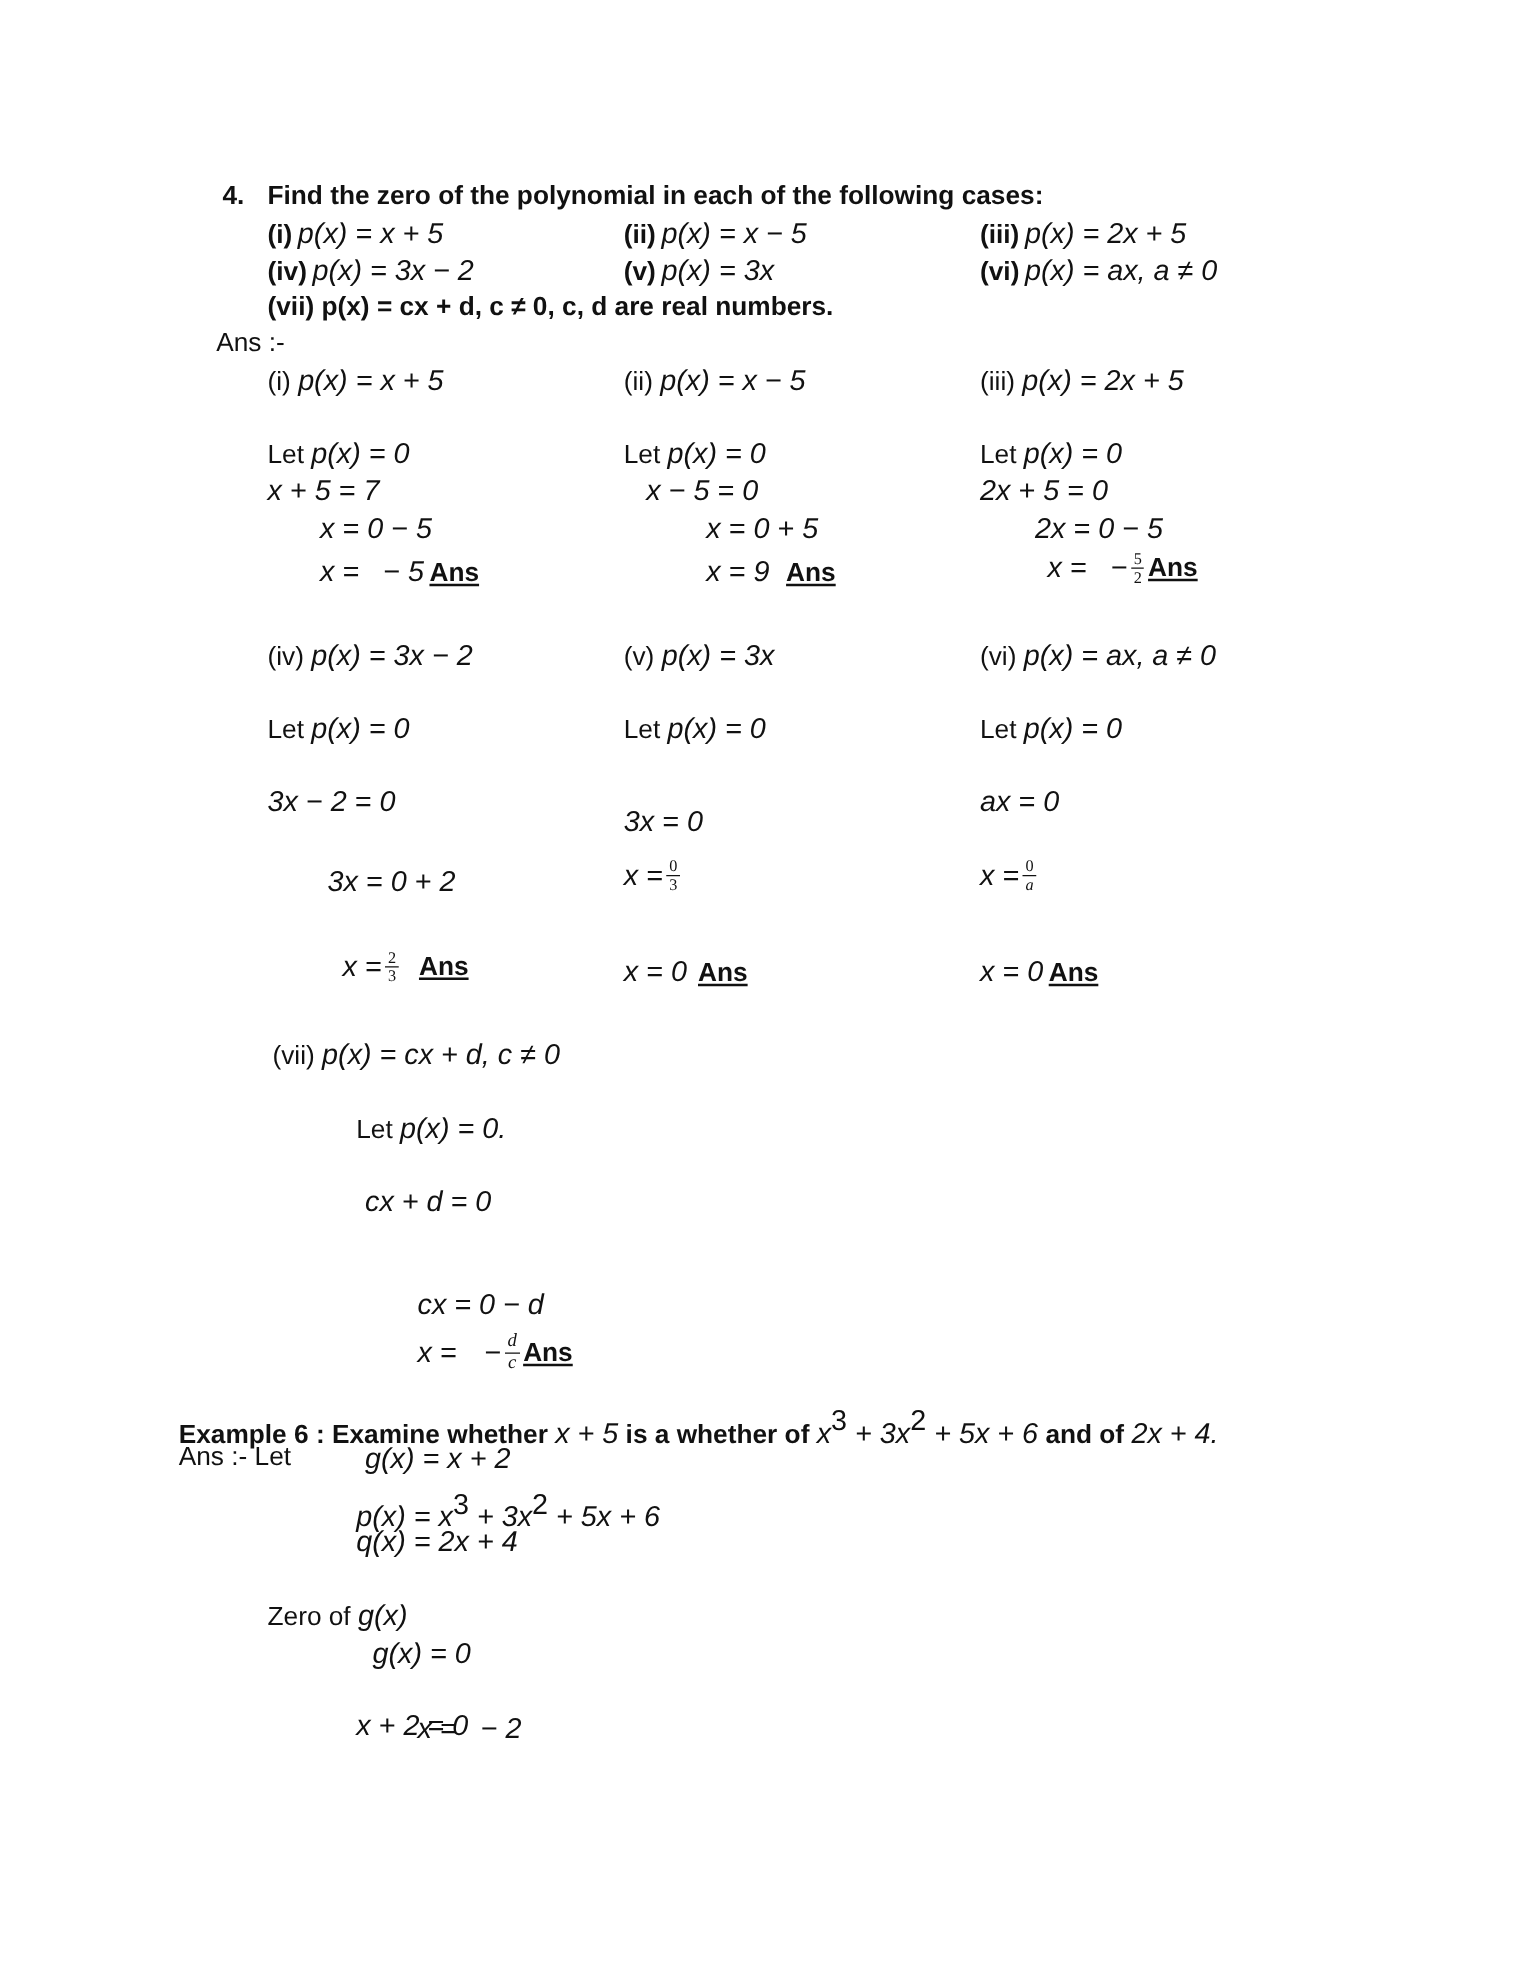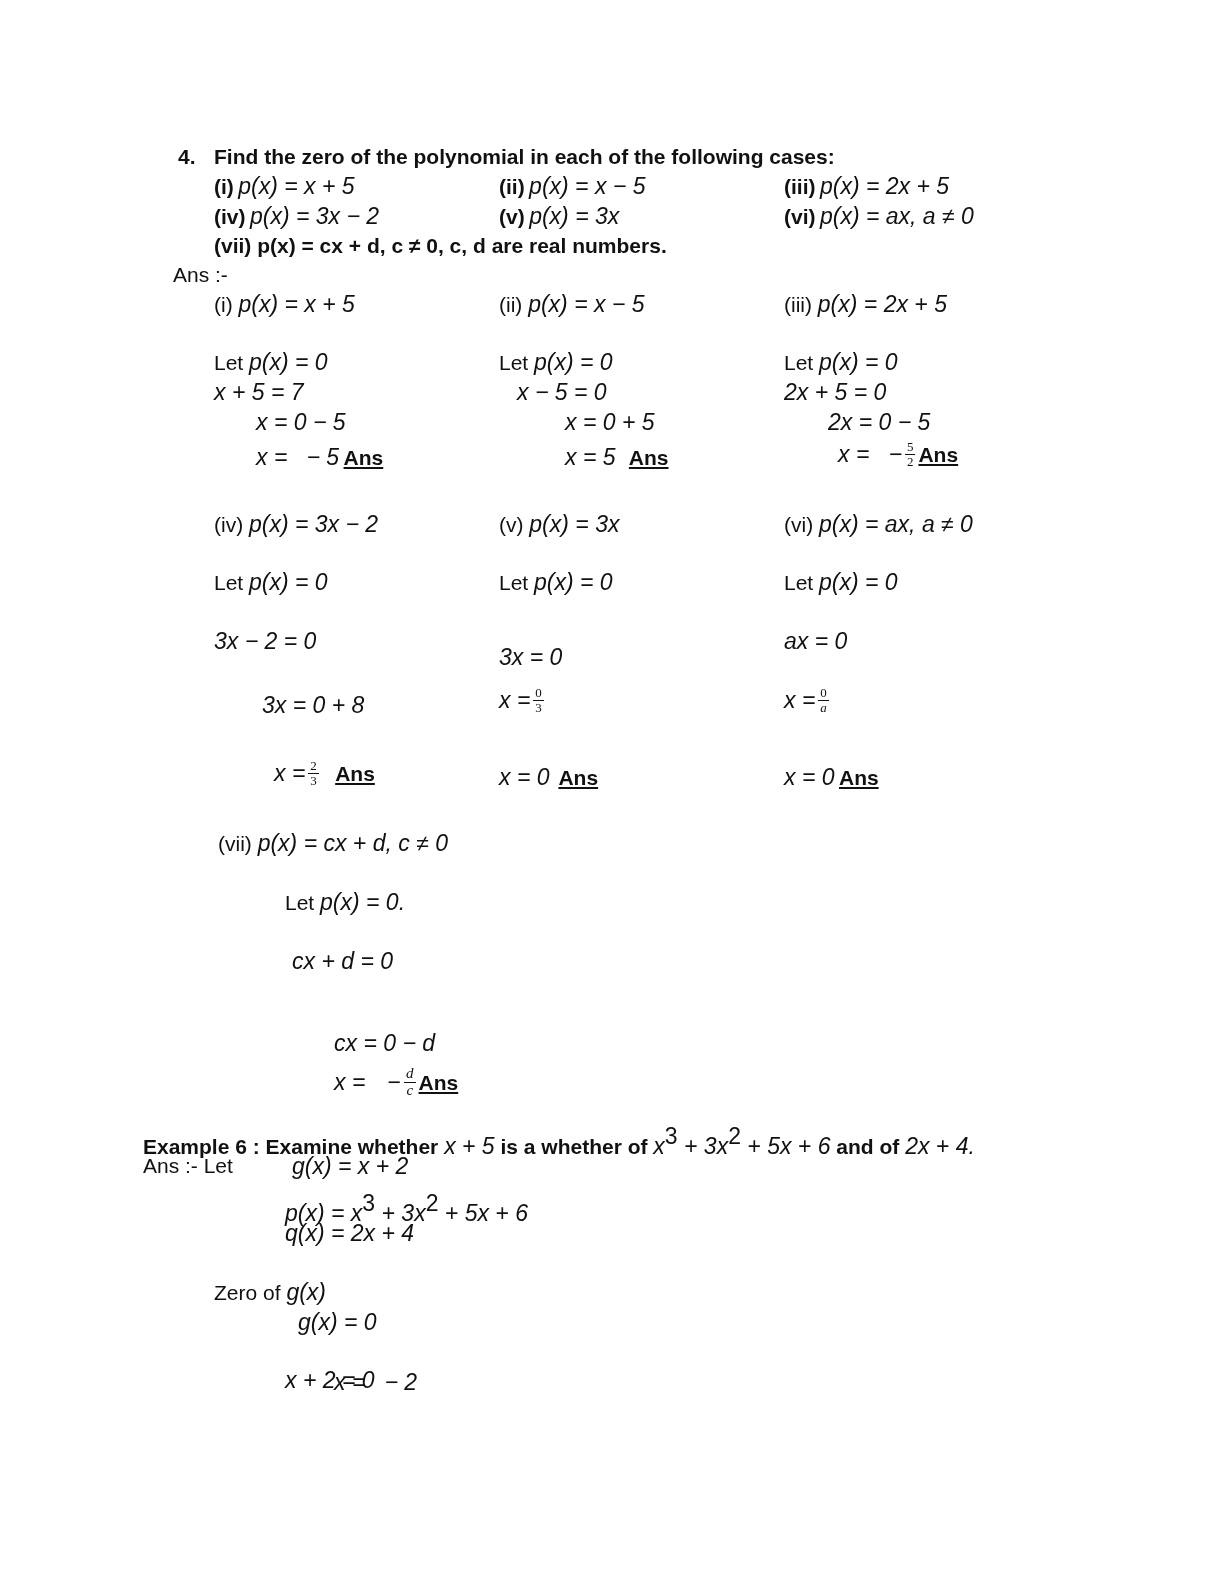--- a/index.html
+++ b/index.html
@@ -41,39 +41,39 @@
 
 <div class="abs m mi" style="left:214px;top:381px;">x + 5 = 7</div>
 <div class="abs m mi" style="left:517px;top:381px;">x − 5 = 0</div>
 <div class="abs m mi" style="left:784px;top:381px;">2x + 5 = 0</div>
 
 <div class="abs m mi" style="left:256px;top:411px;">x = 0 − 5</div>
 <div class="abs m mi" style="left:565px;top:411px;">x = 0 + 5</div>
 <div class="abs m mi" style="left:828px;top:411px;">2x = 0 − 5</div>
 
 <div class="abs" style="left:256px;top:446px;"><span class="m mi" style="white-space:pre;">x =   − 5</span> <span class="ans">Ans</span></div>
-<div class="abs" style="left:565px;top:446px;"><span class="m mi">x = 5</span>&nbsp;&nbsp;&nbsp;<span class="ans">Ans</span></div>
+<div class="abs" style="left:565px;top:446px;"><span class="m mi">x = 9</span>&nbsp;&nbsp;&nbsp;<span class="ans">Ans</span></div>
 <div class="abs" style="left:838px;top:440px;"><span class="m mi" style="white-space:pre;vertical-align:middle;">x =   −</span><span class="frac">
       <span class="num">5</span>
       <span class="den">2</span>
     </span><span class="ans" style="vertical-align:middle;">Ans</span></div>
 
 <div class="abs" style="left:214px;top:513px;"><span class="t">(iv) </span><span class="m mi">p(x) = 3x − 2</span></div>
 <div class="abs" style="left:499px;top:513px;"><span class="t">(v) </span><span class="m mi">p(x) = 3x</span></div>
 <div class="abs" style="left:784px;top:513px;"><span class="t">(vi) </span><span class="m mi">p(x) = ax, a ≠ 0</span></div>
 
 <div class="abs" style="left:214px;top:571px;"><span class="t">Let </span><span class="m mi">p(x) = 0</span></div>
 <div class="abs" style="left:499px;top:571px;"><span class="t">Let </span><span class="m mi">p(x) = 0</span></div>
 <div class="abs" style="left:784px;top:571px;"><span class="t">Let </span><span class="m mi">p(x) = 0</span></div>
 
 <div class="abs m mi" style="left:214px;top:630px;">3x − 2 = 0</div>
 <div class="abs m mi" style="left:499px;top:630px;margin-top:16px;">3x = 0</div>
 <div class="abs m mi" style="left:784px;top:630px;">ax = 0</div>
 
-<div class="abs m mi" style="left:262px;top:694px;">3x = 0 + 8</div>
+<div class="abs m mi" style="left:262px;top:694px;">3x = 0 + 2</div>
 <div class="abs" style="left:499px;top:686px;"><span class="m mi" style="vertical-align:middle;">x =</span><span class="frac">
       <span class="num">0</span>
       <span class="den">3</span>
     </span></div>
 <div class="abs" style="left:784px;top:686px;"><span class="m mi" style="vertical-align:middle;">x =</span><span class="frac">
       <span class="num">0</span>
       <span class="den mi">a</span>
     </span></div>
 
 <div class="abs" style="left:274px;top:759px;"><span class="m mi" style="vertical-align:middle;">x =</span><span class="frac">

